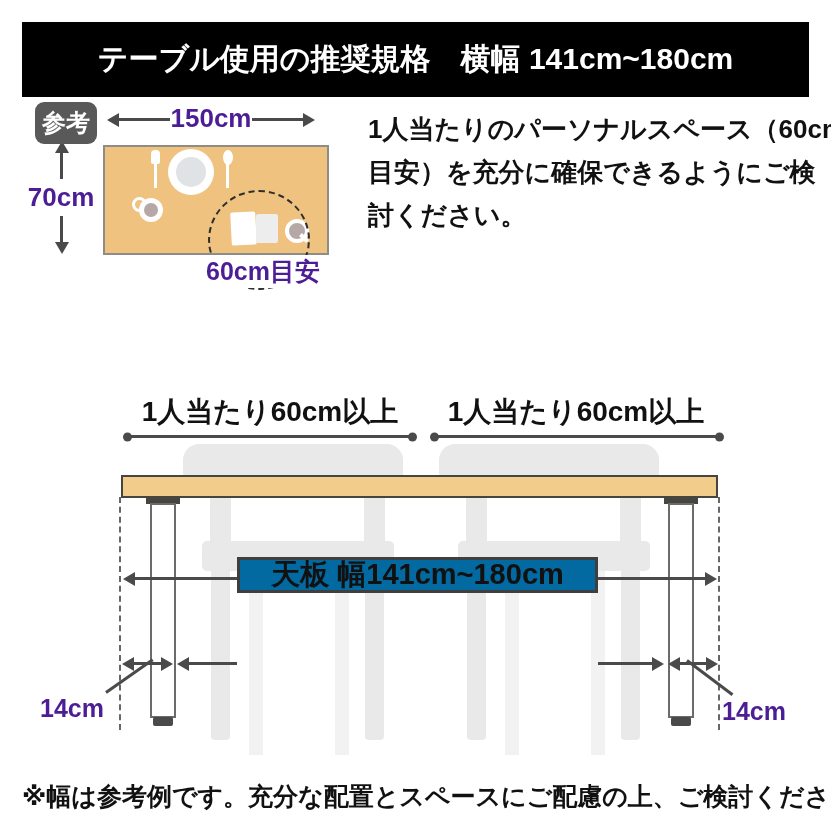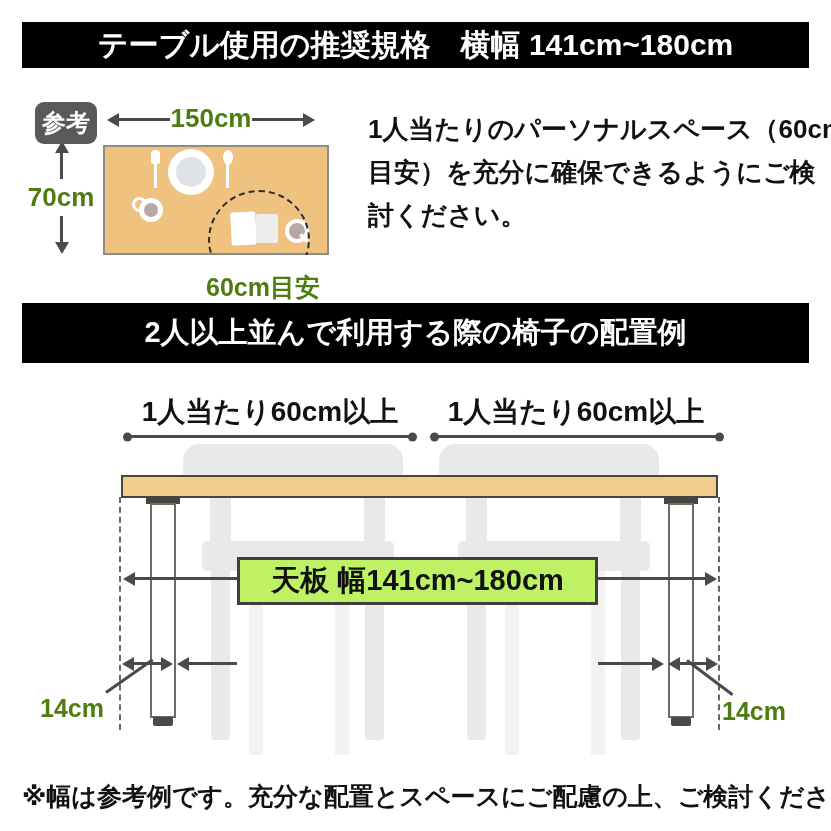--- a/index.html
+++ b/index.html
@@ -1,23 +1,23 @@
 <!DOCTYPE html>
 <html><head>
 <meta charset="utf-8">
 <style>
   html,body { margin:0; padding:0; background:#ffffff; }
   body { width:831px; height:831px; font-family:"Liberation Sans","DejaVu Sans",sans-serif; color:#111; }
   .stage { position:relative; width:831px; height:831px; background:#fff; overflow:hidden; }
   .header-bar { position:absolute; left:22px; width:787px; background:#000; color:#fff;
     display:flex; align-items:center; justify-content:center; font-weight:700; z-index:6; }
-  #header1 { top:22px; height:46px; font-size:30px; }
+  #header1 { top:22px; height:75px; font-size:30px; }
   #header2 { top:303px; height:60px; font-size:29px; }
 
-  .dimtext { position:absolute; font-weight:700; color:#4d7c0f; }
+  .dimtext { position:absolute; font-weight:700; color:#4c1d95; }
 
   
   .hline { position:absolute; height:3px; background:#4a4a4a; z-index:4; }
   .ah-left::before { content:""; position:absolute; left:-11px; top:50%; transform:translateY(-50%);
     border-right:12px solid #4a4a4a; border-top:7px solid transparent; border-bottom:7px solid transparent; }
   .ah-right::after { content:""; position:absolute; right:-11px; top:50%; transform:translateY(-50%);
     border-left:12px solid #4a4a4a; border-top:7px solid transparent; border-bottom:7px solid transparent; }
   .dot-ends::before { content:""; position:absolute; left:-4px; top:50%; transform:translateY(-50%);
     width:9px; height:9px; border-radius:50%; background:#4a4a4a; }
   .dot-ends::after { content:""; position:absolute; right:-4px; top:50%; transform:translateY(-50%);
@@ -46,21 +46,21 @@
   .cup { position:absolute; left:139px; top:198px; width:24px; height:24px; background:#fff; border-radius:50%; z-index:2; }
   .cup-inner { position:absolute; left:5px; top:5px; width:14px; height:14px; background:#b7a8a8; border-radius:50%; }
   .cup-handle { position:absolute; left:132px; top:197px; width:9px; height:9px; border:3px solid #fff; border-radius:50%; z-index:2; }
   .book-left { position:absolute; left:231px; top:212px; width:25px; height:33px; background:#fff; border-radius:2px; transform:rotate(-3deg); z-index:2; }
   .book-right { position:absolute; left:256px; top:214px; width:22px; height:29px; background:#ededed; border-radius:2px; z-index:2; }
   .mag-ring { position:absolute; left:285px; top:219px; width:16px; height:16px; background:#b7a8a8; border:4px solid #fff; border-radius:50%; z-index:2; }
   .mag-handle { position:absolute; left:302px; top:233px; width:4px; height:10px; background:#fff; transform:rotate(-45deg); z-index:2; }
 
   .space-circle { position:absolute; left:208px; top:190px; width:102px; height:100px;
     border:2.5px dashed #2e2e2e; border-radius:50%; box-sizing:border-box; z-index:3; background:transparent; }
-  #label-60cm { left:204px; top:255px; font-size:25px; background:#fff; padding:16px 2px; z-index:4; }
+  #label-60cm { left:204px; top:255px; font-size:25px; background:#fff; padding:0 2px; z-index:4; }
 
   #dim150-label { left:168px; top:103px; width:86px; text-align:center; font-size:26px; }
   #dim70-label { left:26px; top:182px; width:70px; text-align:center; font-size:26px; }
 
   .desc-line { position:absolute; left:368px; font-size:26px; font-weight:600; color:#111; white-space:nowrap; }
 
   
   .pp-label { position:absolute; top:393px; width:286px; text-align:center; font-size:28px; font-weight:700; z-index:2; }
   .dimline { position:absolute; top:435px; height:3px; background:#4a4a4a; z-index:2; }
 
@@ -68,21 +68,21 @@
   .chair-light { position:absolute; background:#f2f2f2; z-index:1; }
 
   .tabletop-side { position:absolute; left:121px; top:475px; width:597px; height:23px;
     background:#f2cc8a; border:2.5px solid #46453f; box-sizing:border-box; z-index:3; }
   .leg-mount { position:absolute; top:496px; width:34px; height:8px; background:#46453f; z-index:3; }
   .table-leg { position:absolute; top:503px; width:26px; height:215px; background:#fff;
     border:2px solid #6b6b6b; box-sizing:border-box; z-index:3; }
   .leg-foot { position:absolute; top:717px; width:20px; height:9px; background:#4a4a4a; border-radius:2px; z-index:3; }
   .dash-v { position:absolute; top:497px; height:233px; width:0; border-left:2px dashed #666; z-index:2; }
 
-  .dim-box { position:absolute; left:237px; width:361px; height:48px; background:#bef264;
+  .dim-box { position:absolute; left:237px; width:361px; height:36px; background:#0369a1;
     border:3px solid #3f3f3f; box-sizing:border-box; display:flex; align-items:center; justify-content:center;
     font-size:29px; font-weight:700; z-index:5; }
   #box-tenban { top:557px; }
   #box-uchisun { top:642px; }
 
   .leader { position:absolute; width:57px; height:3px; background:#4a4a4a; transform-origin:left center; z-index:4; }
   #leader-left { left:106px; top:691px; transform:rotate(-35deg); }
   #leader-right { left:687px; top:659px; transform:rotate(37deg); }
   #label-14-left { left:40px; top:694px; font-size:25px; }
   #label-14-right { left:722px; top:697px; font-size:25px; }
@@ -125,23 +125,20 @@
   <div class="mag-ring"></div>
   <div class="mag-handle"></div>
 
   <div class="space-circle"></div>
   <div id="label-60cm" class="dimtext">60cm目安</div>
 
   <div class="desc-line" style="top:112px;">1人当たりのパーソナルスペース（60cm</div>
   <div class="desc-line" style="top:155px;">目安）を充分に確保できるようにご検</div>
   <div class="desc-line" style="top:198px;">討ください。</div>
 
-  <div id="header2" class="header-bar">
-    <span>2人以上並んで利用する際の椅子の配置例</span>
-  </div>
 
   <div class="pp-label" style="left:127px;">1人当たり60cm以上</div>
   <div class="pp-label" style="left:433px;">1人当たり60cm以上</div>
 
   <div class="dimline dot-ends" style="left:127px; width:286px;"></div>
   <div class="dimline dot-ends" style="left:434px; width:286px;"></div>
 
   <div class="chair" style="left:183px; top:444px; width:220px; height:33px; border-radius:16px 16px 4px 4px;"></div>
   <div class="chair" style="left:210px; top:497px; width:21px; height:50px;"></div>
   <div class="chair" style="left:364px; top:497px; width:21px; height:50px;"></div>

